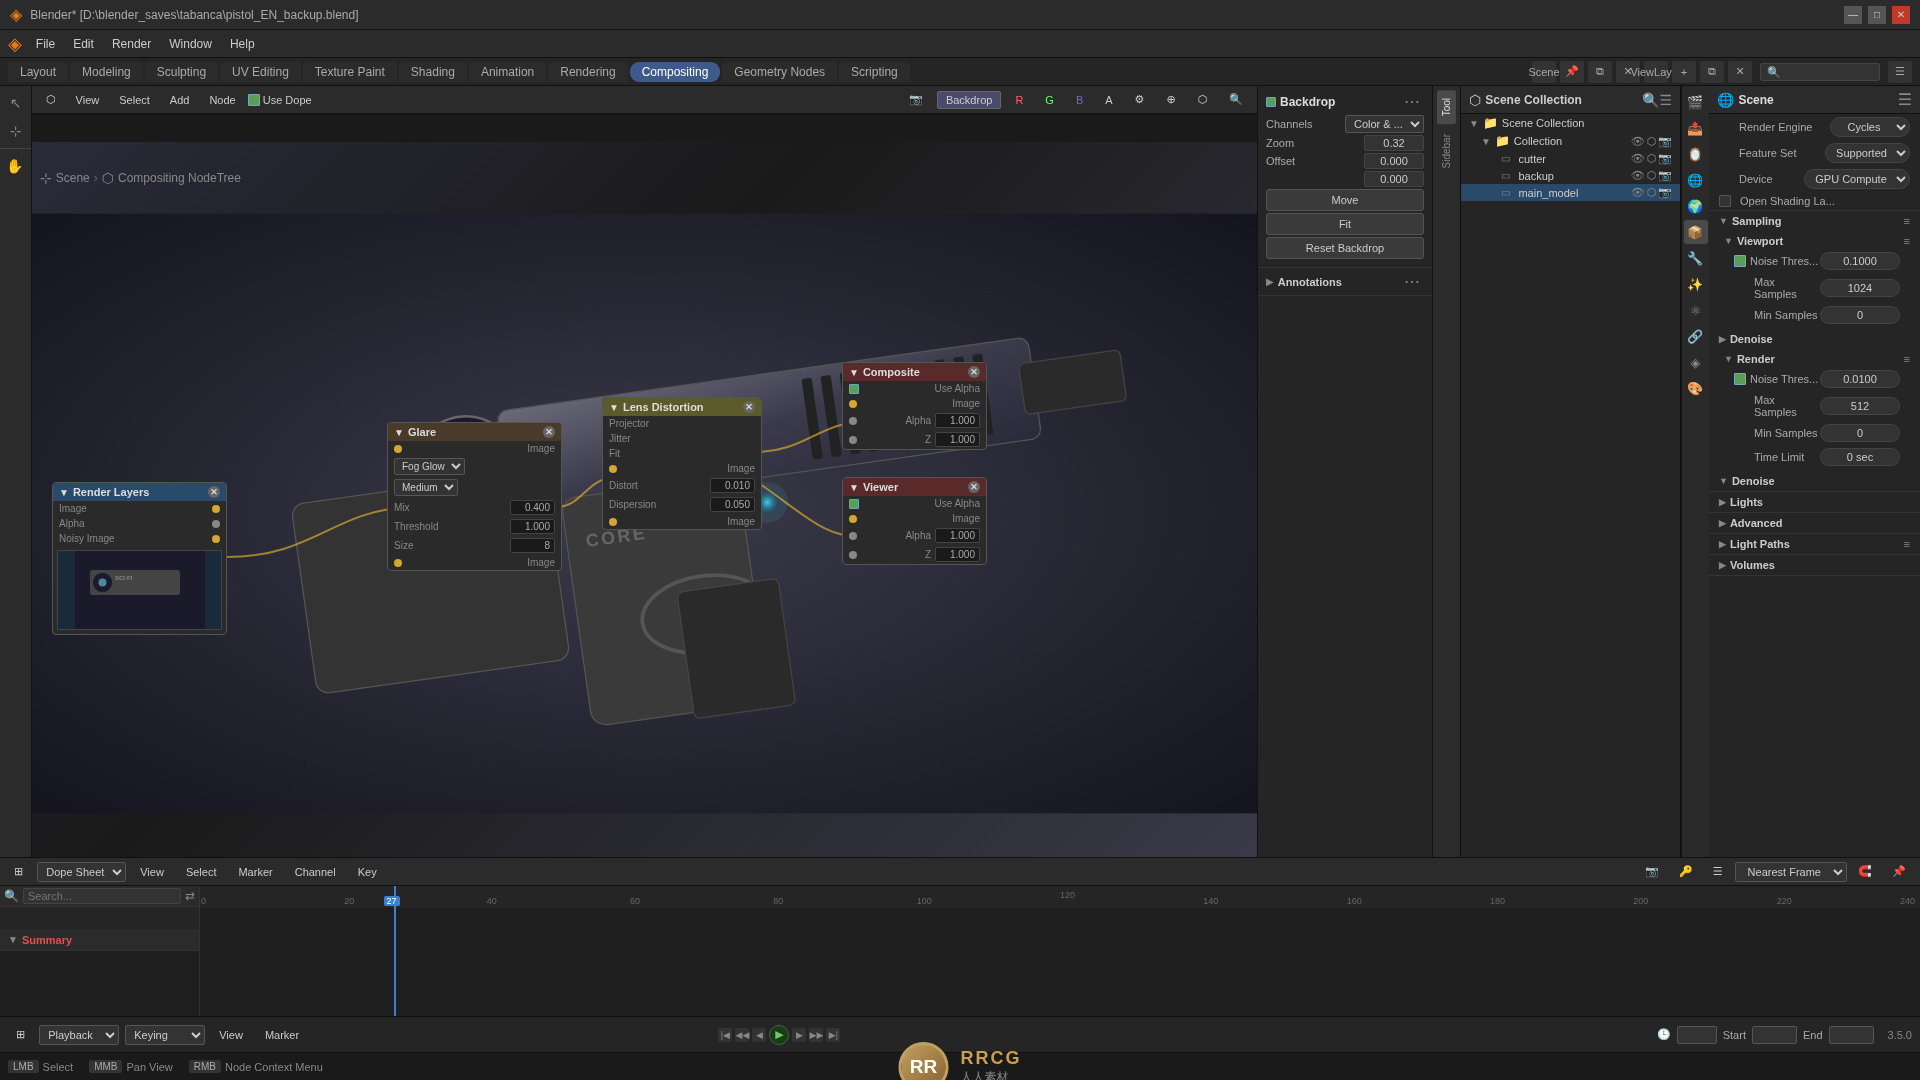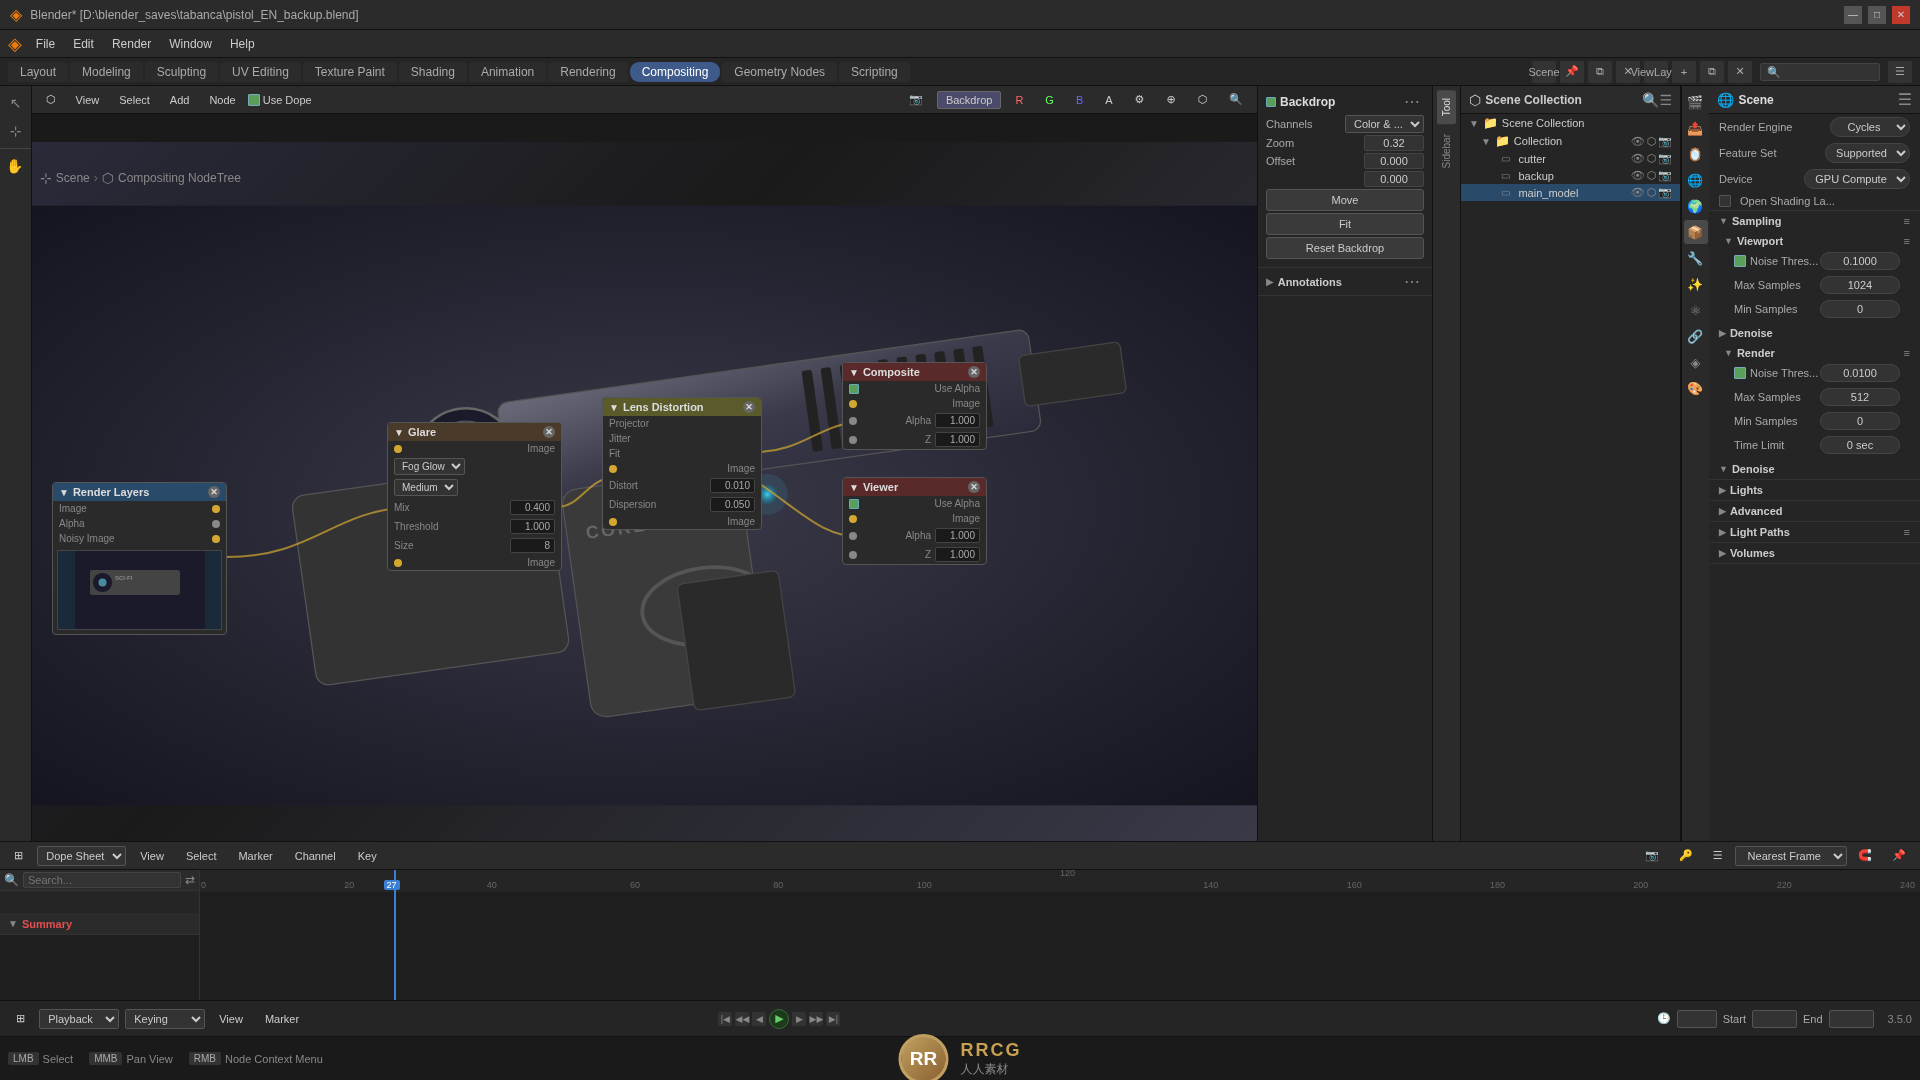--- a/index.html
+++ b/index.html
@@ -443,21 +443,21 @@
     .prop-section {
       border-bottom: 1px solid #333;
     }
     .prop-row {
       padding: 3px 10px;
       display: flex;
       align-items: center;
       justify-content: space-between;
       font-size: 11px;
     }
-    .prop-label { color: #aaa; }
+    .prop-label { color: #aaa; margin-left: 20px; }
     .prop-val {
       background: #333;
       border: 1px solid #444;
       padding: 2px 6px;
       border-radius: 10px;
       color: #ccc;
       font-size: 11px;
       min-width: 80px;
       text-align: center;
     }
@@ -588,21 +588,21 @@
       color: #ccc;
       font-size: 11px;
       padding: 2px 6px;
       border-radius: 2px;
       width: 45px;
       text-align: center;
     }
 
     
     #statusbar {
-      height: 44px;
+      height: 28px;
       background: #1a1a1a;
       border-top: 1px solid #111;
       display: flex;
       align-items: center;
       padding: 0 8px;
       gap: 16px;
     }
     .status-item {
       font-size: 11px;
       color: #888;
@@ -1294,21 +1294,21 @@
 
         <div style="height:22px;background:#252525;position:relative;overflow:hidden;">
 
           <div style="position:absolute;top:0;left:0;right:0;bottom:0;display:flex;align-items:flex-end;padding-bottom:2px;">
             <span style="position:absolute;left:calc((0/240)*100% + 1px);bottom:2px;font-size:9px;color:#666;">0</span>
             <span style="position:absolute;left:calc((20/240)*100% + 1px);bottom:2px;font-size:9px;color:#666;">20</span>
             <span style="position:absolute;left:calc((40/240)*100%);bottom:2px;font-size:9px;color:#666;">40</span>
             <span style="position:absolute;left:calc((60/240)*100%);bottom:2px;font-size:9px;color:#666;">60</span>
             <span style="position:absolute;left:calc((80/240)*100%);bottom:2px;font-size:9px;color:#666;">80</span>
             <span style="position:absolute;left:calc((100/240)*100%);bottom:2px;font-size:9px;color:#666;">100</span>
-            <span style="position:absolute;left:calc((120/240)*100%);bottom:14px;font-size:9px;color:#666;">120</span>
+            <span style="position:absolute;left:calc((120/240)*100%);bottom:8px;font-size:9px;color:#666;">120</span>
             <span style="position:absolute;left:calc((140/240)*100%);bottom:2px;font-size:9px;color:#666;">140</span>
             <span style="position:absolute;left:calc((160/240)*100%);bottom:2px;font-size:9px;color:#666;">160</span>
             <span style="position:absolute;left:calc((180/240)*100%);bottom:2px;font-size:9px;color:#666;">180</span>
             <span style="position:absolute;left:calc((200/240)*100%);bottom:2px;font-size:9px;color:#666;">200</span>
             <span style="position:absolute;left:calc((220/240)*100%);bottom:2px;font-size:9px;color:#666;">220</span>
             <span style="position:absolute;left:calc((240/240)*100% - 20px);bottom:2px;font-size:9px;color:#666;">240</span>
 
             <div style="position:absolute;left:calc((27/240)*100%);top:0;bottom:0;width:2px;background:#3a7fd4;"></div>
 
             <div style="position:absolute;left:calc((27/240)*100% - 10px);bottom:2px;background:#3a7fd4;color:#fff;font-size:9px;padding:0 3px;border-radius:2px;">27</div>

